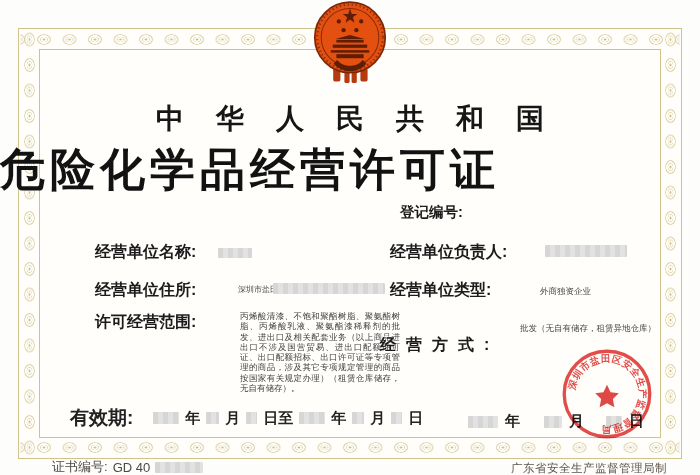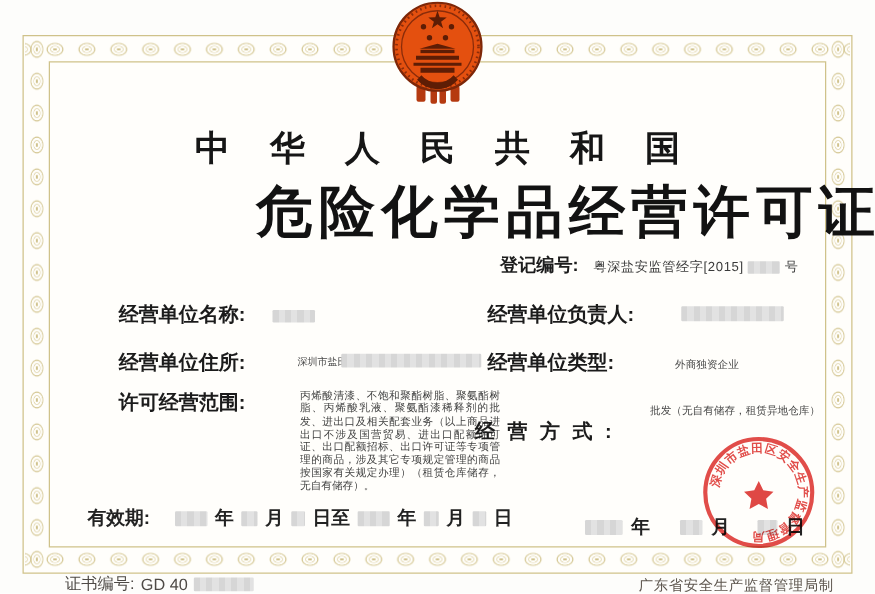--- a/index.html
+++ b/index.html
@@ -29,21 +29,21 @@
   .strip-bottom{left:1px;right:1px;bottom:1px;height:19px;}
   .strip-left{top:1px;bottom:1px;left:1px;width:19px;}
   .strip-right{top:1px;bottom:1px;right:1px;width:19px;}
 
   
   .emblem{position:absolute;left:310px;top:1px;width:80px;height:84px;z-index:5;}
 
   
   .country-row{position:absolute;left:0;top:100px;width:700px;text-align:center;}
   .country{font-size:28px;font-weight:bold;letter-spacing:32px;margin-right:-32px;color:#161616;}
-  .title-row{position:absolute;left:0;top:140px;width:700px;text-align:right;}
+  .title-row{position:absolute;left:0;top:140px;width:700px;text-align:left;}
   .cert-title{font-size:45px;font-weight:bold;letter-spacing:5px;margin-right:-5px;color:#121212;}
 
   
   .reg-row{position:absolute;left:400px;top:203px;display:flex;align-items:baseline;}
   .reg-label{font-size:14.5px;font-weight:bold;}
   .reg-value{font-size:10.5px;color:#3a3a3a;margin-left:12px;letter-spacing:.5px;}
 
   
   .flabel{position:absolute;font-size:16px;font-weight:bold;color:#1b1b1b;white-space:nowrap;}
   .fvalue{position:absolute;color:#474747;white-space:nowrap;}
@@ -53,21 +53,21 @@
   
   .redact{display:inline-block;vertical-align:middle;border-radius:1px;
     background-image:repeating-linear-gradient(90deg,#d6d6d6 0 5px,#e2e2e2 5px 10px);}
   .r-abs{position:absolute;}
 
   
   .issuer-label{position:absolute;left:480px;top:377px;font-size:17px;font-weight:bold;letter-spacing:9px;white-space:nowrap;}
   .date-row{position:absolute;display:flex;align-items:center;font-size:15px;font-weight:bold;color:#222;}
   .issue-date{left:468px;top:412px;gap:7px;}
   .valid-row{left:70px;top:405px;gap:6px;}
-  .valid-label{font-size:15px;font-weight:bold;margin-right:14px;}
+  .valid-label{font-size:19px;font-weight:bold;margin-right:14px;}
 
   
   .seal{position:absolute;left:561px;top:348px;width:92px;height:92px;z-index:6;opacity:.9;mix-blend-mode:multiply;}
 
   
   .cert-no{position:absolute;left:52px;top:458px;font-size:13px;color:#4e4a46;display:flex;align-items:center;gap:5px;}
   .made-by{position:absolute;left:511px;top:461px;font-size:11.5px;color:#5c554d;letter-spacing:.5px;}
 </style>
 </head>
 <body>
@@ -113,25 +113,20 @@
 
   <div class="country-row">
     <span class="country">中华人民共和国</span>
   </div>
   <div class="title-row">
     <span class="cert-title">危险化学品经营许可证</span>
   </div>
 
   <div class="reg-row">
     <span class="reg-label">登记编号:</span>
-    <span class="reg-value">
-      <span>粤深盐安监管经字[2015]</span>
-      <span class="redact" style="width:26px;height:10px;"></span>
-      <span>号</span>
-    </span>
   </div>
 
   <div class="flabel" style="left:95px;top:242px;">经营单位名称:</div>
   <span class="redact r-abs" style="left:218px;top:248px;width:34px;height:10px;"></span>
 
   <div class="flabel" style="left:390px;top:242px;">经营单位负责人:</div>
   <span class="redact r-abs" style="left:545px;top:245px;width:82px;height:12px;"></span>
 
   <div class="flabel" style="left:95px;top:280px;">经营单位住所:</div>
   <div class="fvalue" style="left:238px;top:284px;font-size:8px;">深圳市盐田区</div>

